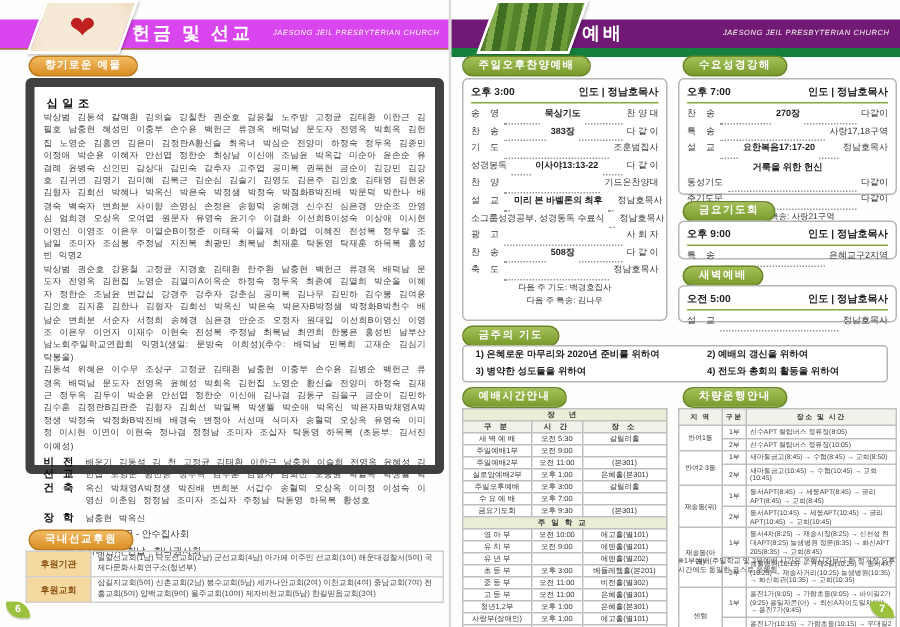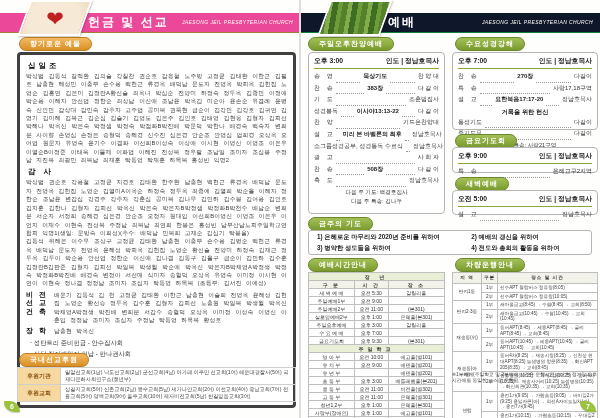--- a/index.html
+++ b/index.html
@@ -5,37 +5,37 @@
   html,body{margin:0;padding:0;}
   body{width:600px;height:418px;background:#ffffff;font-family:"Liberation Sans","DejaVu Sans",sans-serif;overflow:hidden;}
   .sheet{position:relative;width:600px;height:418px;background:#fefefc;}
   .fold{position:absolute;left:299px;top:0;width:2px;height:418px;background:linear-gradient(to right,#eee,#cfcfcf,#eee);}
   .page{position:absolute;top:0;height:418px;width:300px;}
   .page-left{left:0;}
   .page-right{left:300px;}
 
   
   .band{position:absolute;top:13px;left:0;right:0;height:19px;}
-  .band-tan{background:#ec4899;border-bottom:1px solid #a57c3c;}
-  .band-green{background:#0f172a;border-bottom:1px solid #15803d;}
+  .band-tan{background:#d946ef;border-bottom:1px solid #a57c3c;}
+  .band-green{background:#701a75;border-bottom:6px solid #15803d;}
   .band .title{position:absolute;left:88px;top:0;line-height:19px;font-size:12px;font-weight:bold;color:#fff;letter-spacing:2px;}
   .band .eng{position:absolute;right:7px;top:6px;font-size:5px;font-style:italic;color:#fdfbf4;letter-spacing:.4px;}
   .photo{position:absolute;left:24px;top:0;width:58px;height:32px;transform:skewX(-20deg);overflow:hidden;border:2px solid #fff;box-shadow:1px 1px 2px rgba(0,0,0,.25);}
   .photo-inner{position:absolute;inset:0;transform:skewX(20deg) scale(1.4);display:flex;align-items:center;justify-content:center;}
   .photo-hands .photo-inner{background:radial-gradient(circle at 50% 60%,#f6e9d5 0 55%,#e8d2b2 100%);}
   .heart{font-size:15px;color:#c02020;line-height:1;}
   .photo-trees .photo-inner{background:repeating-linear-gradient(100deg,#3f6e22 0 4px,#6f9c3a 4px 7px,#54822b 7px 11px,#83ad4d 11px 14px);}
 
   
   .pill{position:absolute;height:12px;line-height:12px;padding:0 10px;border-radius:7px;font-size:7px;font-weight:bold;color:#fff;letter-spacing:1px;white-space:nowrap;}
   .pill-orange{background:linear-gradient(#f3bb62,#d98f26);border:1px solid #bd7c1f;}
   .pill-green{background:linear-gradient(#a3c156,#7a9a2e);border:1px solid #6a872c;}
 
   
-  .bigbox{position:absolute;left:17px;right:4px;top:52px;height:356px;border:3px solid #404040;border-radius:4px;background:#fff;padding:3px 6px;box-sizing:border-box;}
+  .bigbox{position:absolute;left:17px;right:4px;top:52px;height:264px;border:6px solid #404040;border-radius:4px;background:#fff;padding:3px 6px;box-sizing:border-box;}
   .sec-label{display:block;font-size:7.5px;font-weight:bold;color:#111;letter-spacing:3px;margin:3px 0 1px 2px;}
   .names{font-size:5.8px;line-height:8.4px;color:#3c3c3c;text-align:justify;word-spacing:2.4px;letter-spacing:.2px;}
   .sec-side{display:flex;margin-top:3px;}
   .sec-side .side-label{width:28px;flex:0 0 28px;font-size:7px;font-weight:bold;color:#111;line-height:8.4px;letter-spacing:2px;}
   .sec-side .names{flex:1;}
   .note-line{font-size:6.3px;color:#333;line-height:9px;margin-left:4px;margin-top:2px;}
 
   
   .support{position:absolute;left:17px;right:4px;top:367px;border-collapse:collapse;width:279px;}
   .support td{border:1px solid #cfcfcf;}
@@ -88,21 +88,20 @@
       <div class="photo-inner">
           <span class="heart">❤</span>
         </div>
     </div>
     <span class="pill pill-orange" style="left:19px;top:37px;">향기로운 예물</span>
 
     <div class="bigbox">
       <div>
           <span class="sec-label">십일조</span>
           <div class="names">박상범 김동석 갈맥환 김의슬 강칠찬 권순호 감응철 노주방 고정균 김태환 이한근 김필호 남충현 혜성민 이충부 손수용 백헌근 류경옥 배덕남 문도자 전영옥 박회옥 김헌집 노영순 김홍연 김은미 김정란A황신슬 최옥녀 박심순 전양미 하정숙 정두옥 김종민 이정애 박순용 이혜자 안선엽 정한순 최상남 이신애 조남윤 박옥갑 미순아 윤손순 유겸례 윤병숙 신인민 감상대 감민숙 감추자 고주엽 공미복 권묵현 금순이 김강민 김강호 김귀연 김명기 김미혜 김복근 김순심 김슬기 김영도 김은주 김인호 김태영 김현웅 김형자 김회선 박혜나 박옥신 박은숙 박정샘 박정숙 박점화B박진배 박문덕 박한나 배경숙 백숙자 변희분 사이향 손영심 손정은 송형덕 송혜경 신수진 심은경 안순조 안영심 엄희경 오상옥 오여엽 원문자 유영숙 윤기수 이겸화 이선희B이성숙 이상애 이시현 이영신 이영조 이은우 이열순B이정준 이태욱 이믈제 이화엽 이혜진 전성복 정우랄 조남일 조미자 조심봉 주정남 지진복 최광민 최복남 최재훈 탁동영 탁재훈 하목복 홍성빈 익명2</div>
-          <span class="sec-label">감  사</span>
           <div class="names">박상범 권순호 강용철 고정균 지경호 김태환 한주환 남충현 백헌근 류경옥 배덕남 문도자 전영옥 김헌집 노영순 김열미A이옥순 하정숙 정두옥 최종예 김열희 박순을 이혜자 정한순 조남윤 변갑십 강경주 강추자 강춘심 공미복 김나무 김민하 김수봉 김여용 김인호 김지훈 김한나 김형자 김회선 박옥신 박은숙 박은자B박정샘 박정화B박천수 배남순 변희분 서순자 서정희 송혜경 심은경 안순조 오정자 원대입 이선희B이영신 이영조 이은우 이언지 이재수 이현숙 전성복 주정남 최복남 최연희 한봉은 홍성빈 남부산남노회주일학교연합회 익명1(생일: 문방숙 이희성)(추수: 배덕남 민복희 고재순 김심기 탁봉울)</div>
           <div class="names">김동석 위혜은 이수무 조상구 고정균 김태환 남충현 이충부 손수용 김병순 백헌근 류경옥 배덕남 문도자 전영옥 윤혜성 박회옥 김헌집 노영순 황신슬 전양미 하정숙 김재근 정두옥 김두이 박순용 안선엽 정한순 이신애 김나겸 김동구 김을구 금순이 김민하 김수훈 김정란B김판준 김형자 김회선 박일복 박생월 박순애 박옥신 박은자B박채영A박정생 박정숙 박정화B박진배 배경숙 변정아 서선매 식미자 송혈덕 오상옥 유영숙 이미정 이시현 이연이 이현숙 정나겸 정정남 조미자 조십자 탁동영 하목복 (초등부: 김서진 이예성)</div>
           <div class="sec-side">
             <div class="side-label" style="white-space: pre-line;">비 전
 선 교
 건 축</div>
             <div class="names">배운기 김동석 김 천 고정균 김태환 이한근 남충현 이슬희 전영옥 윤혜성 김헌집 노영순 황선승 정두옥 김수훈 김형자 김회선 노충원 박일복 박생월 박옥신 박채영A박정생 박진배 변희분 서갑수 송혈덕 오상옥 이미정 이성숙 이영신 이춘임 정정남 조미자 조십자 주정남 탁동영 하목복 황성호</div>
           </div>
           <div class="sec-side">
             <div class="side-label" style="white-space: pre-line;">장  학</div>

